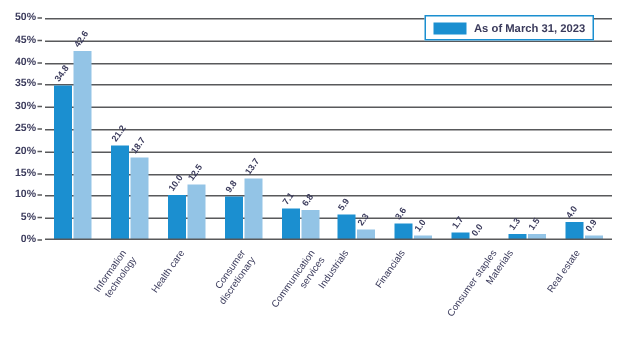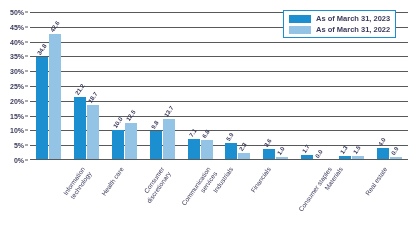--- a/index.html
+++ b/index.html
@@ -325,19 +325,15 @@
         </div>
         <div class="xcell"></div>
       </div>
   </div>
 
   <div class="legend">
       <div class="legend-row">
         <div class="legend-swatch s0"></div>
         <div class="legend-text">As of March 31, 2023</div>
       </div>
-      <div class="legend-row">
-        <div class="legend-swatch s1"></div>
-        <div class="legend-text">As of March 31, 2022</div>
-      </div>
     </div>
 
 </div>
 
 </body></html>

